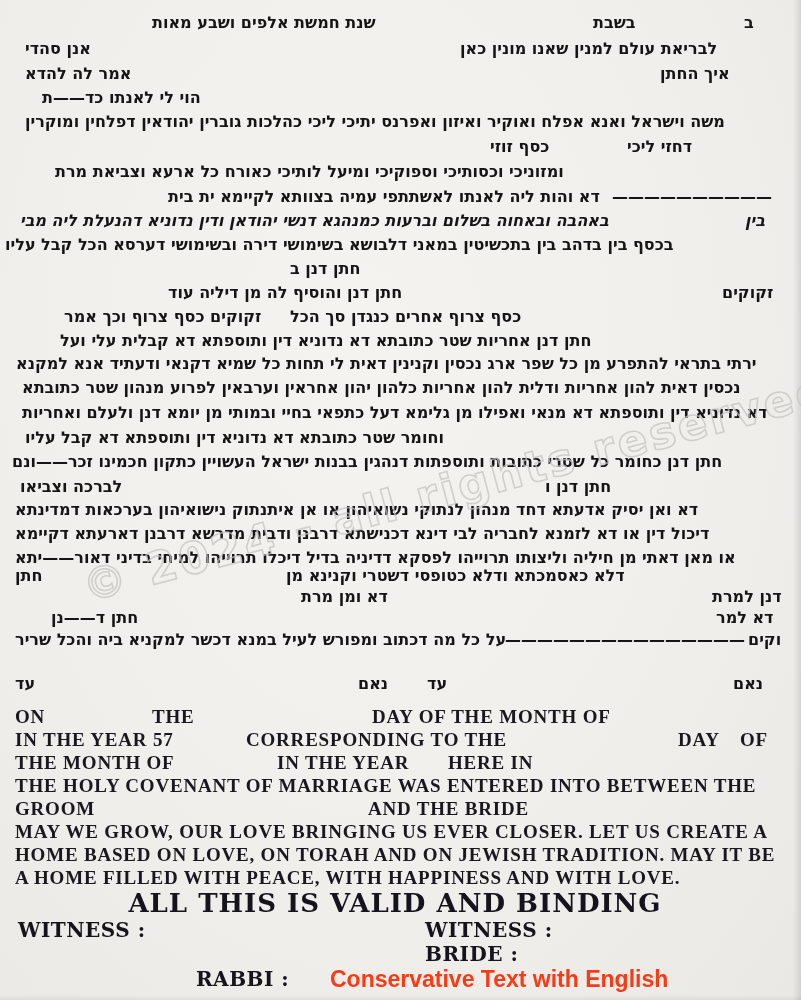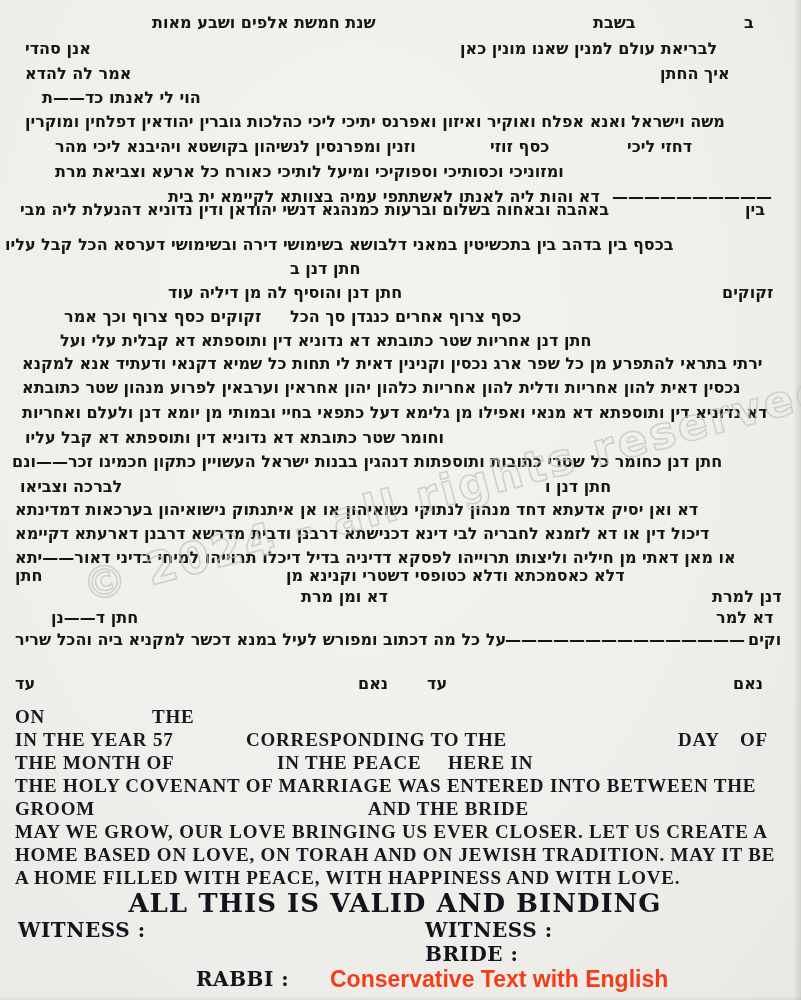--- a/index.html
+++ b/index.html
@@ -80,32 +80,31 @@
         <span class="seg" style="left: 25px;">אמר לה להדא</span>
         <span class="seg" style="left: 660px;">איך החתן</span>
       </div>
       <div class="line heb" style="top: 88px;">
         <span class="seg" style="left: 42px;">הוי לי לאנתו כד——ת</span>
       </div>
       <div class="line heb" style="top: 112px;">
         <span class="seg" style="left: 25px;">משה וישראל ואנא אפלח ואוקיר ואיזון ואפרנס יתיכי ליכי כהלכות גוברין יהודאין דפלחין ומוקרין</span>
       </div>
       <div class="line heb" style="top: 137px;">
-        <span class="seg" style="left: 55px;">וזנין ומפרנסין לנשיהון בקושטא ויהיבנא ליכי מהר</span>
         <span class="seg" style="left: 490px;">כסף זוזי</span>
         <span class="seg" style="left: 627px;">דחזי ליכי</span>
       </div>
       <div class="line heb" style="top: 162px;">
         <span class="seg" style="left: 55px;">ומזוניכי וכסותיכי וספוקיכי ומיעל לותיכי כאורח כל ארעא וצביאת מרת</span>
       </div>
       <div class="line heb" style="top: 187px;">
         <span class="seg" style="left: 168px;">דא והות ליה לאנתו לאשתתפי עמיה בצוותא לקיימא ית בית</span>
         <span class="seg" style="left: 612px;">——————————</span>
       </div>
-      <div class="line heb" style="top: 200px;">
+      <div class="line heb" style="top: 211px; font-style: italic;">
         <span class="seg" style="left: 20px;">באהבה ובאחוה בשלום וברעות כמנהגא דנשי יהודאן ודין נדוניא דהנעלת ליה מבי</span>
         <span class="seg" style="left: 745px;">בין</span>
       </div>
       <div class="line heb" style="top: 235px;">
         <span class="seg" style="left: 5px;">בכסף בין בדהב בין בתכשיטין במאני דלבושא בשימושי דירה ובשימושי דערסא הכל קבל עליו</span>
       </div>
       <div class="line heb" style="top: 259px;">
         <span class="seg" style="left: 290px;">חתן דנן ב</span>
       </div>
       <div class="line heb" style="top: 283px;">
@@ -113,21 +112,21 @@
         <span class="seg" style="left: 722px;">זקוקים</span>
       </div>
       <div class="line heb" style="top: 307px;">
         <span class="seg" style="left: 64px;">זקוקים כסף צרוף וכך אמר</span>
         <span class="seg" style="left: 290px;">כסף צרוף אחרים כנגדן סך הכל</span>
       </div>
       <div class="line heb" style="top: 331px;">
         <span class="seg" style="left: 60px;">חתן דנן אחריות שטר כתובתא דא נדוניא דין ותוספתא דא קבלית עלי ועל</span>
       </div>
       <div class="line heb" style="top: 354px;">
-        <span class="seg" style="left: 22px;">ירתי בתראי להתפרע מן כל שפר ארג נכסין וקנינין דאית לי תחות כל שמיא דקנאי ודעתיד אנא למקנא</span>
+        <span class="seg" style="left: 16px;">ירתי בתראי להתפרע מן כל שפר ארג נכסין וקנינין דאית לי תחות כל שמיא דקנאי ודעתיד אנא למקנא</span>
       </div>
       <div class="line heb" style="top: 378px;">
         <span class="seg" style="left: 22px;">נכסין דאית להון אחריות ודלית להון אחריות כלהון יהון אחראין וערבאין לפרוע מנהון שטר כתובתא</span>
       </div>
       <div class="line heb" style="top: 403px;">
         <span class="seg" style="left: 22px;">דא נדוניא דין ותוספתא דא מנאי ואפילו מן גלימא דעל כתפאי בחיי ובמותי מן יומא דנן ולעלם ואחריות</span>
       </div>
       <div class="line heb" style="top: 428px;">
         <span class="seg" style="left: 25px;">וחומר שטר כתובתא דא נדוניא דין ותוספתא דא קבל עליו</span>
       </div>
@@ -168,30 +167,31 @@
         <span class="seg" style="left: 15px;">עד</span>
         <span class="seg" style="left: 358px;">נאם</span>
         <span class="seg" style="left: 427px;">עד</span>
         <span class="seg" style="left: 733px;">נאם</span>
       </div>
     </div>
   <div id="english-block">
       <div class="line eng" style="top: 706px;">
         <span class="seg" style="left: 15px;">ON</span>
         <span class="seg" style="left: 152px;">THE</span>
+        <span class="seg" style="left: 372px;">DAY OF THE MONTH OF</span>
       </div>
       <div class="line eng" style="top: 729px;">
         <span class="seg" style="left: 15px;">IN THE YEAR 57</span>
         <span class="seg" style="left: 246px;">CORRESPONDING TO THE</span>
         <span class="seg" style="left: 678px;">DAY</span>
         <span class="seg" style="left: 740px;">OF</span>
       </div>
       <div class="line eng" style="top: 752px;">
         <span class="seg" style="left: 15px;">THE MONTH OF</span>
-        <span class="seg" style="left: 277px;">IN THE PEACE</span>
+        <span class="seg" style="left: 277px;">IN THE YEAR</span>
         <span class="seg" style="left: 448px;">HERE IN</span>
       </div>
       <div class="line eng" style="top: 775px;">
         <span class="seg" style="left: 15px;">THE HOLY COVENANT OF MARRIAGE WAS ENTERED INTO BETWEEN THE</span>
       </div>
       <div class="line eng" style="top: 798px;">
         <span class="seg" style="left: 15px;">GROOM</span>
         <span class="seg" style="left: 368px;">AND THE BRIDE</span>
       </div>
       <div class="line eng" style="top: 821px;">

